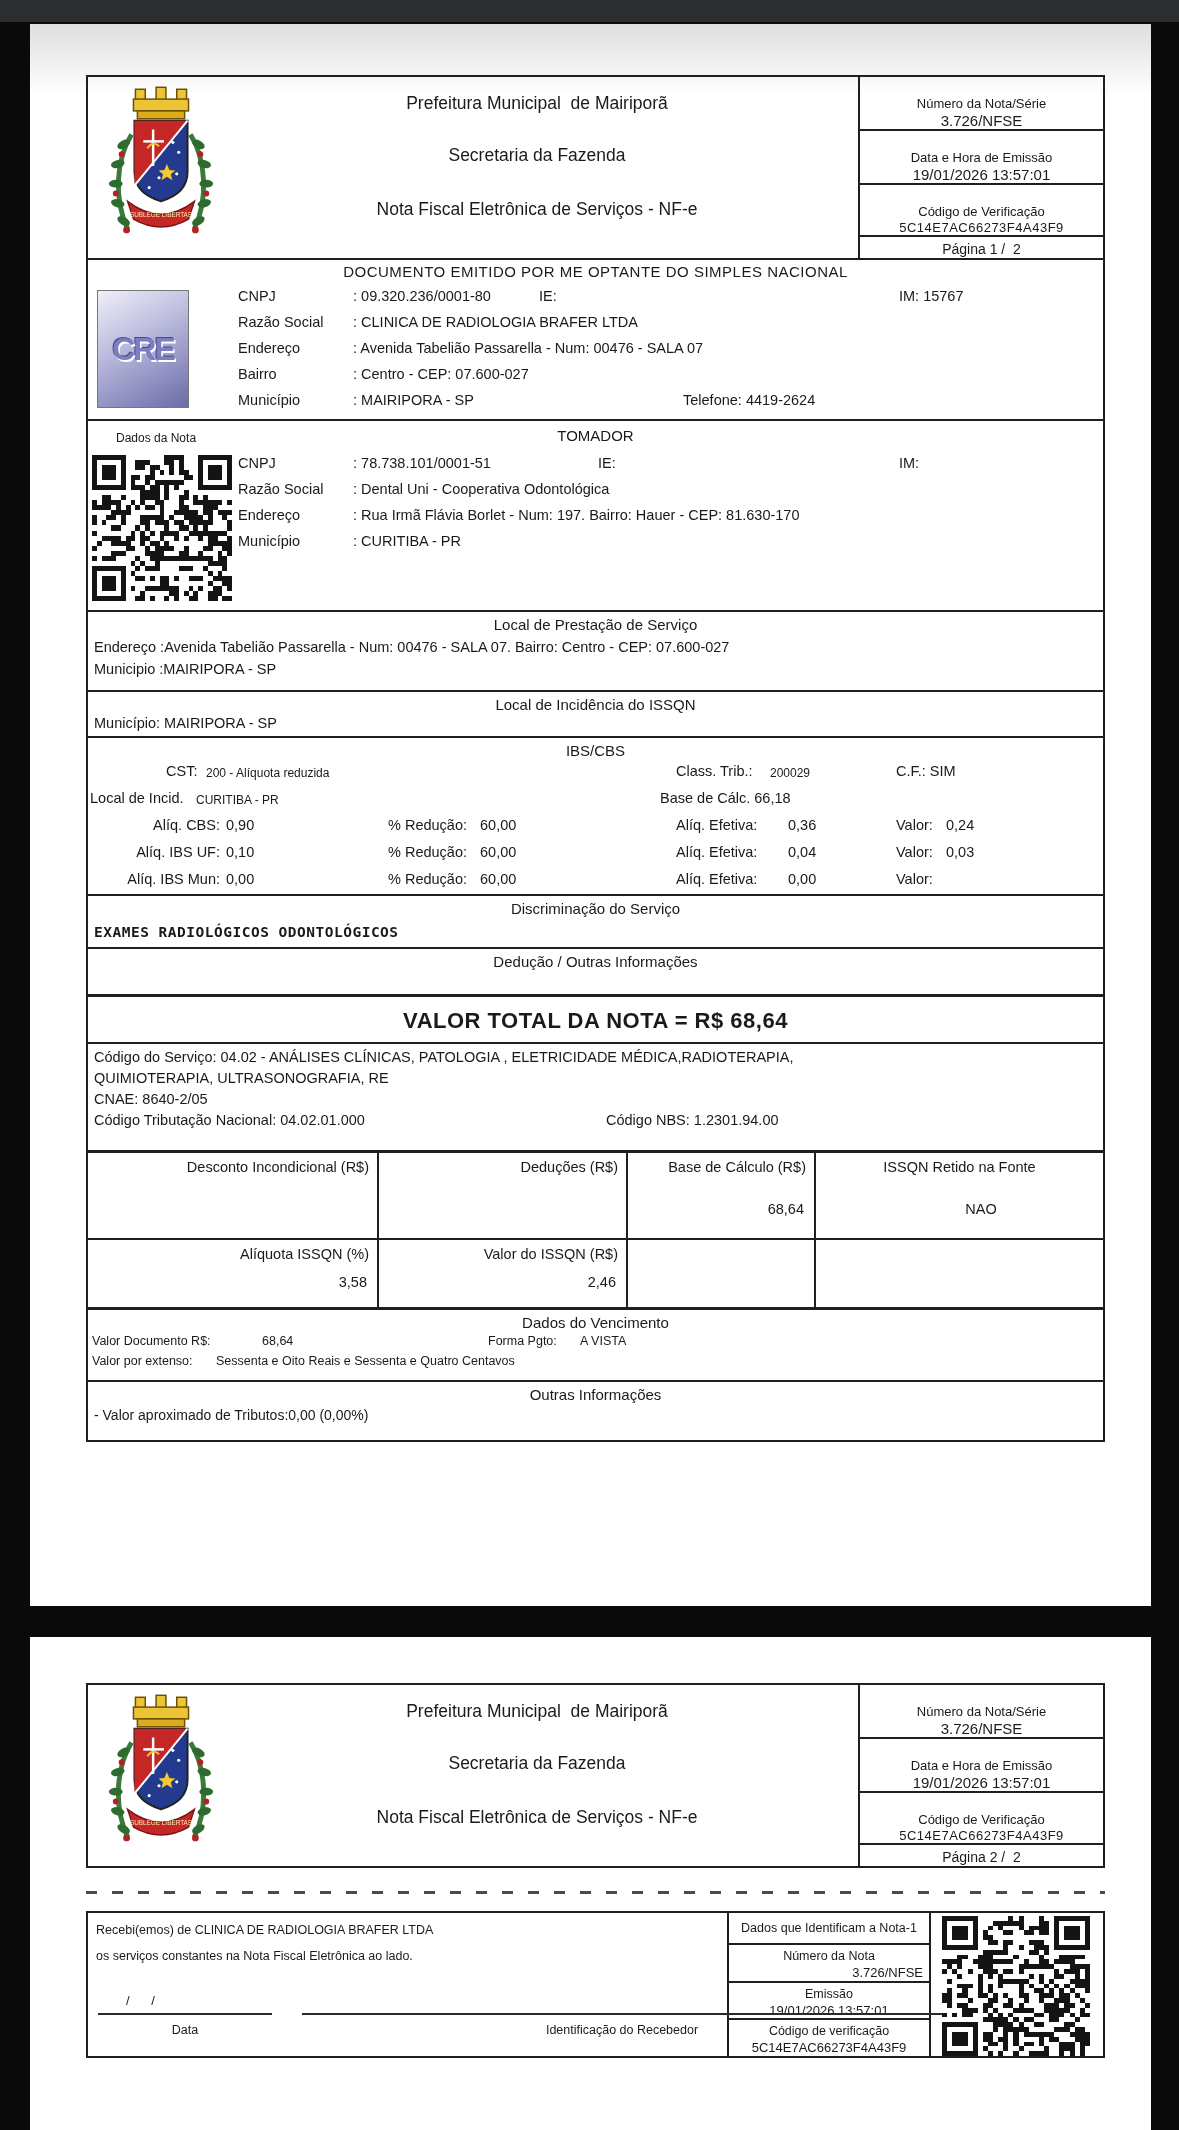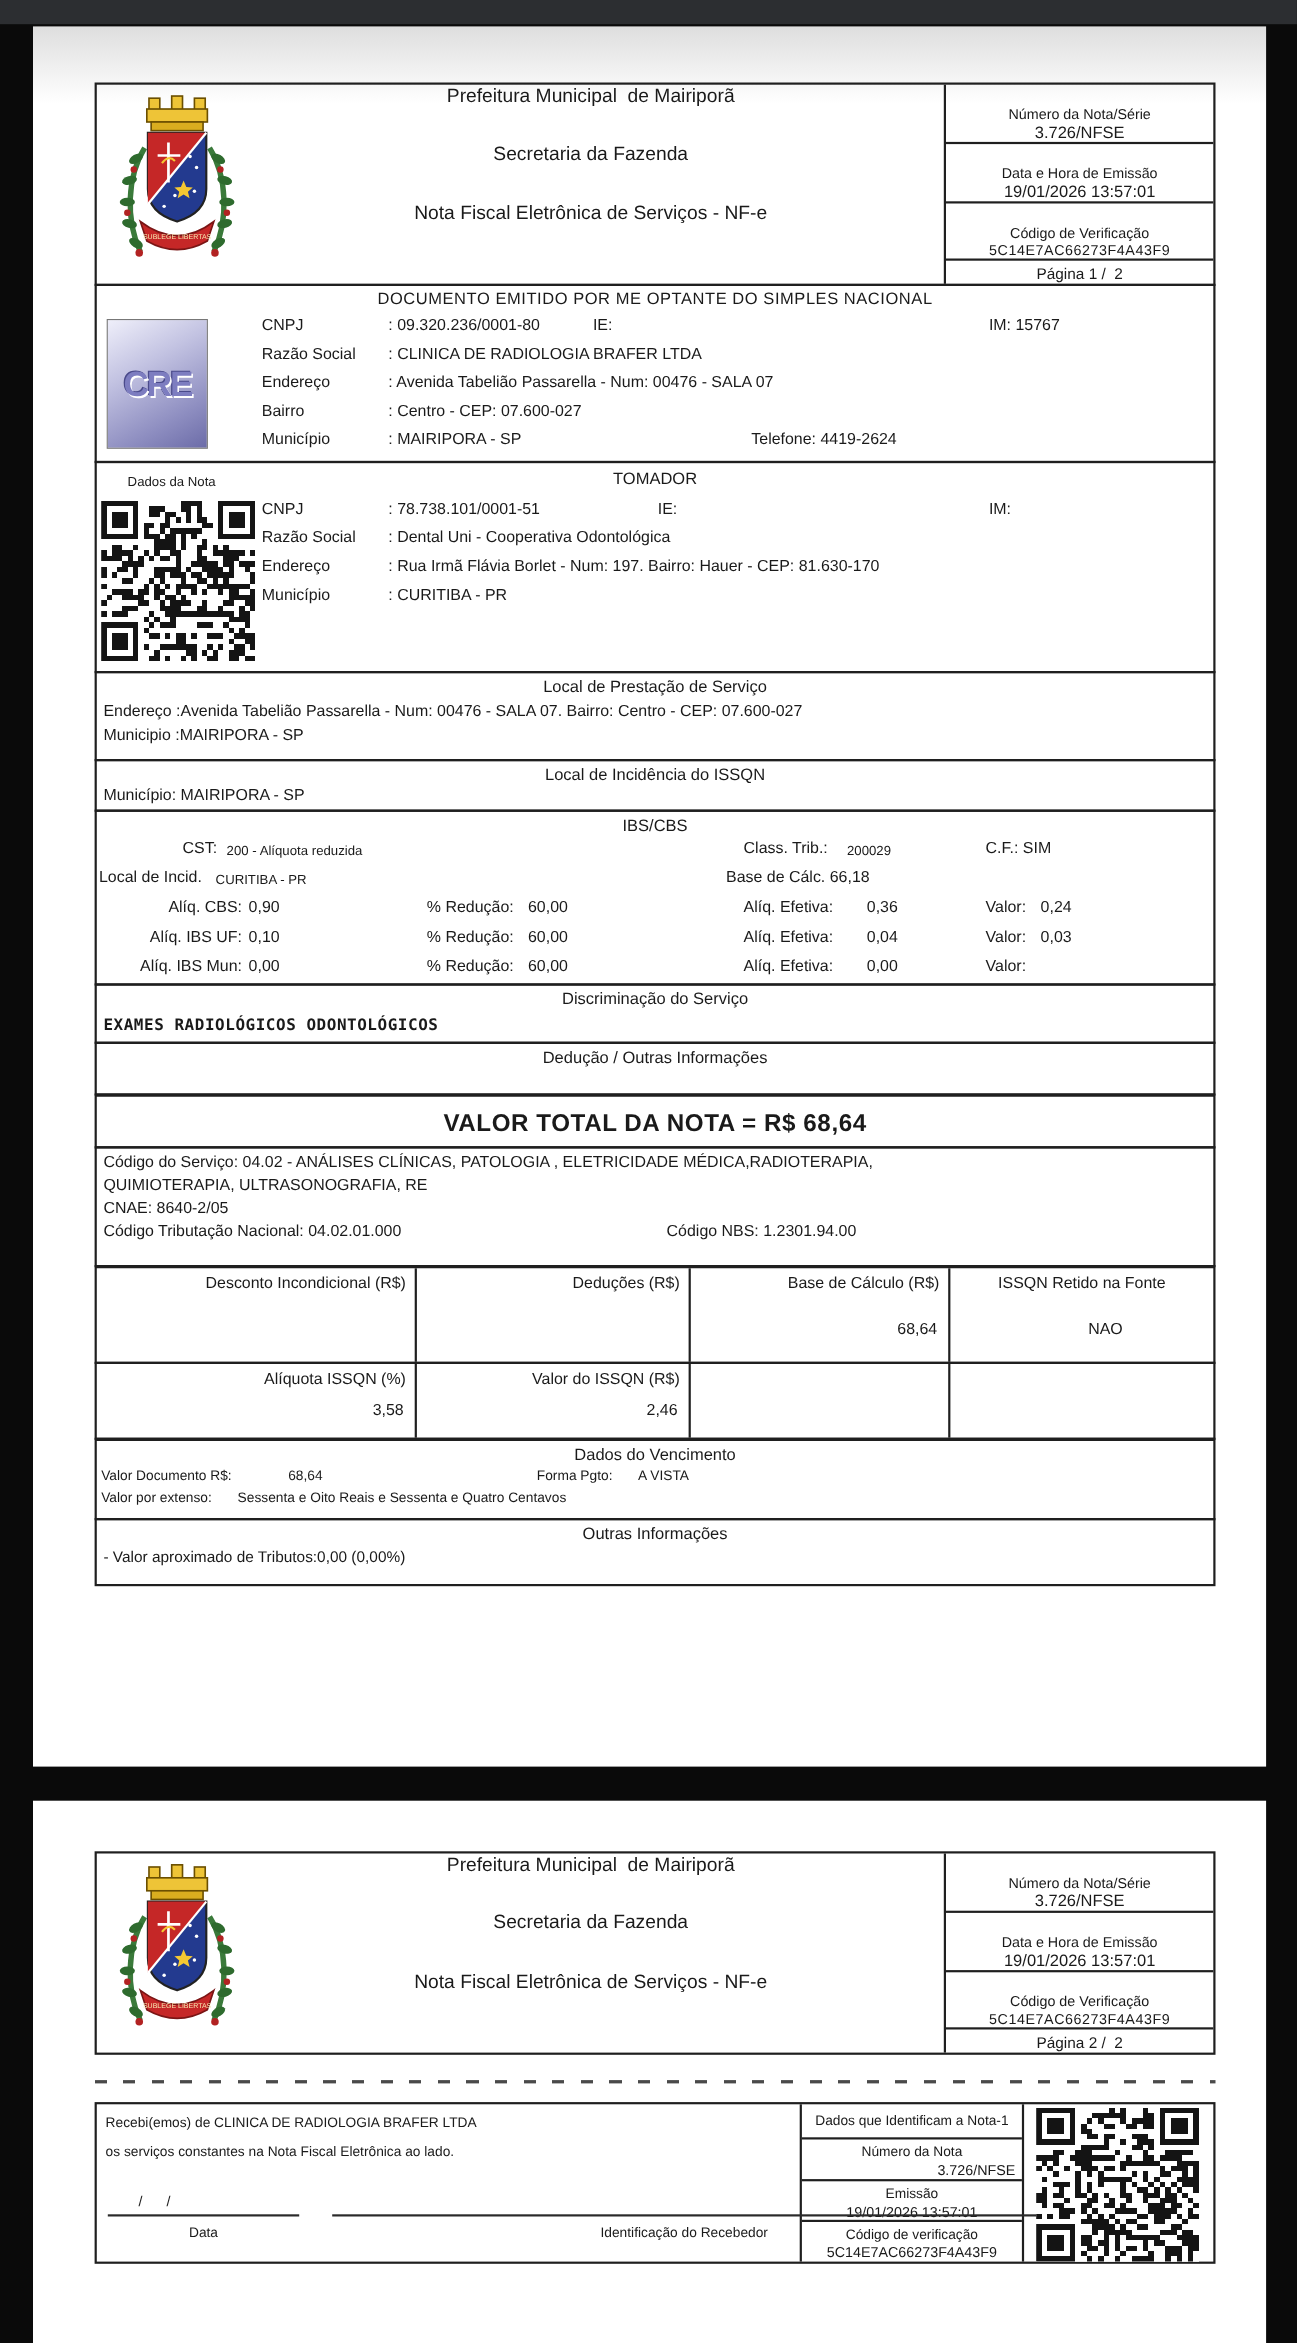--- a/index.html
+++ b/index.html
@@ -12,21 +12,21 @@
   .content { position:absolute; left:56px; width:1019px; }
   .p1c { top:53px; } .p2c { top:48px; }
   .sec { position:relative; border:2px solid #1f1f1f; margin-top:-2px; width:1019px; }
   .sec-title { text-align:center; font-size:15px; padding-top:4px; }
   .pre { white-space:pre; }
   .small { font-size:12px; }
   
   .hdr { height:185px; }
   .crest { position:absolute; left:14px; top:6px; width:118px; height:162px; }
   .hdr-center { position:absolute; left:130px; right:247px; top:0; text-align:center; font-size:17.5px; }
-  .hc1 { } .hc2 { margin-top:31px; } .hc3 { margin-top:33px; }
+  .hc1 { margin-top:16px; } .hc2 { margin-top:31px; } .hc3 { margin-top:33px; }
   .hdr-right { position:absolute; right:0; top:0; bottom:0; width:245px; border-left:2px solid #1f1f1f;
                display:flex; flex-direction:column; }
   .hr-row { flex:1; border-bottom:2px solid #1f1f1f; text-align:center; padding-top:19px; }
   .hr-row:last-child { border-bottom:none; flex:0 0 28px; padding-top:4px; }
   .hr-lab { font-size:13px; display:block; }
   .hr-val { font-size:15px; display:block; margin-top:1px; }
   .hr-code { font-size:13px; letter-spacing:.5px; }
   
   .prov { height:163px; } .toma { height:193px; }
   .banner { text-align:center; font-size:15px; letter-spacing:.5px; padding-top:3px; }
@@ -59,21 +59,21 @@
   .vtotal { height:50px; border-top-width:3px; }
   .vtotal div { text-align:center; font-size:22px; font-weight:bold; margin-top:11px; letter-spacing:.5px; }
   .codsec { height:110px; font-size:14.5px; }
   .codsec .cl { padding-left:6px; margin-top:5px; position:relative; }
   .nbs { position:absolute; left:518px; top:0; }
   
   .ttable { display:flex; height:90px; border-top-width:3px; }
   .ttable2 { display:flex; height:71px; }
   .t-cell { position:relative; border-left:2px solid #1f1f1f; }
   .t-cell:first-child { border-left:none; }
-  .c1 { width:289px; } .c2 { width:249px; } .c3 { width:236px; } .c4 { flex:1; }
+  .c1 { width:289px; } .c2 { width:249px; } .c3 { width:188px; } .c4 { flex:1; }
   .t-head { position:absolute; top:6px; right:8px; font-size:14.5px; }
   .t-head-c { position:absolute; top:6px; left:0; right:0; text-align:center; font-size:14.5px; }
   .t-val { position:absolute; right:10px; font-size:14.5px; }
   .t-val-c { position:absolute; left:0; right:0; text-align:center; font-size:14.5px;margin-left:43px; }
   .vy1 { top:48px; } .vy2 { top:34px; }
   
   .venc { height:75px; border-top-width:3px; }
   .venc .vrow { position:relative; height:20px; font-size:12.5px; }
   .outras { height:62px; }
   .outras .linha { font-size:14px; margin-top:4px; }

